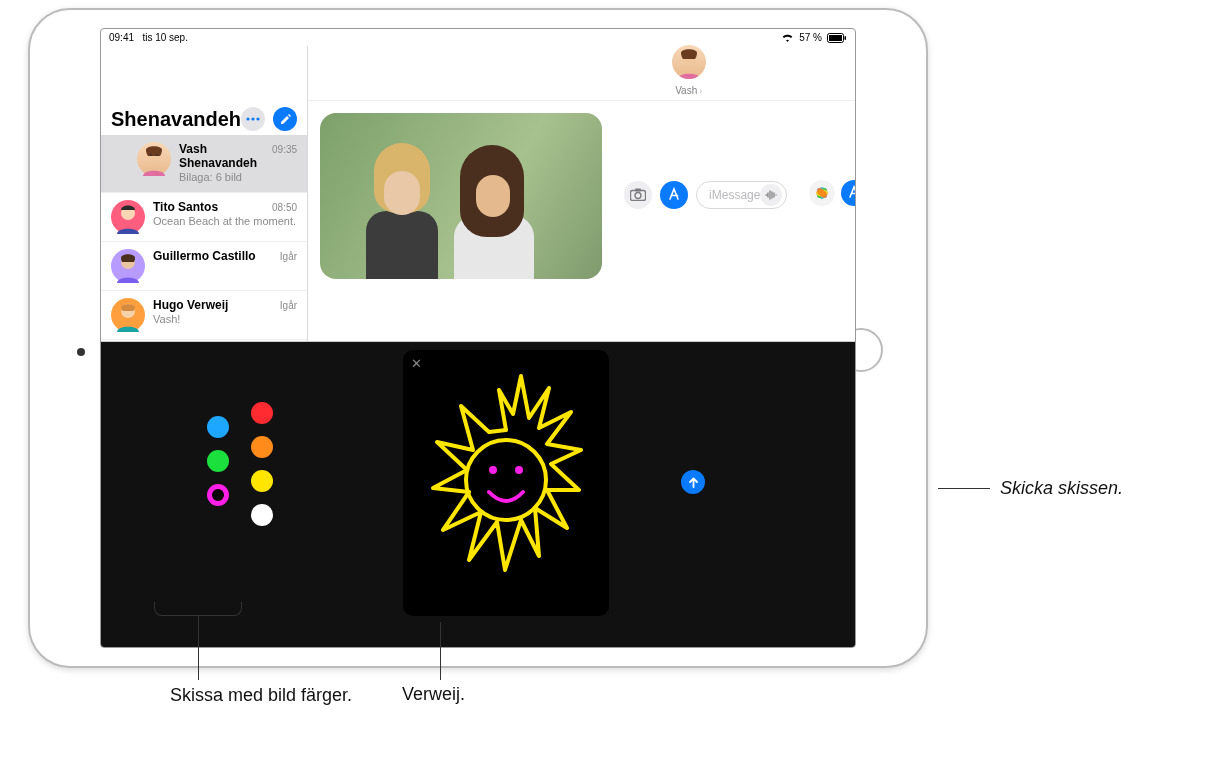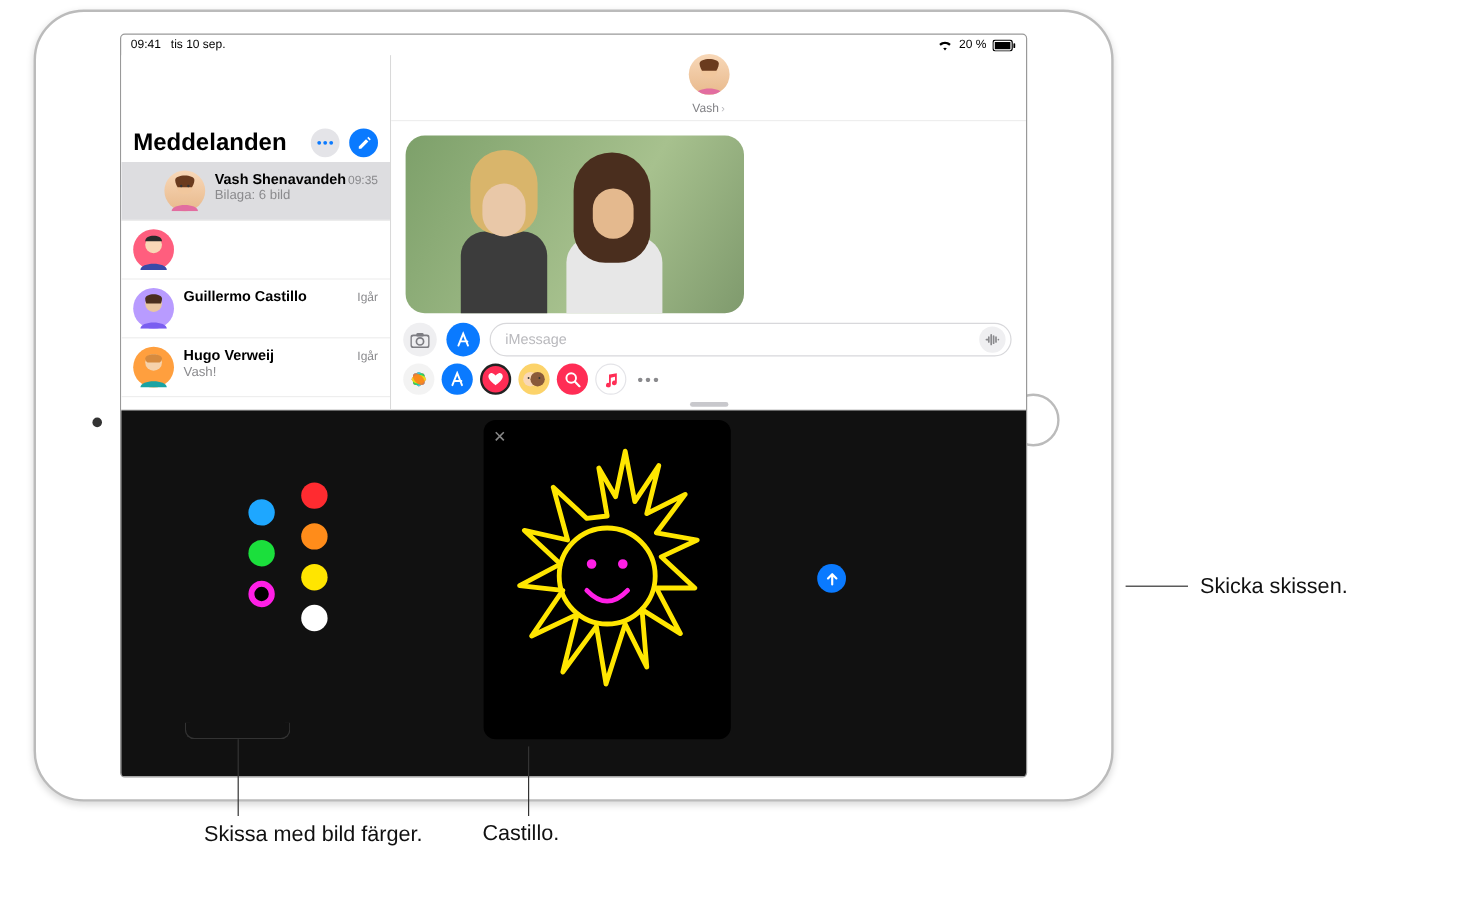--- a/index.html
+++ b/index.html
@@ -76,21 +76,21 @@
   .avatar {
     width:34px; height:34px; border-radius:50%; flex-shrink:0;
     display:flex; align-items:center; justify-content:center; color:#fff;
   }
   .convo-text { flex:1; min-width:0; }
   .convo-top { display:flex; justify-content:space-between; align-items:baseline; }
   .convo-name { font-size:12px; font-weight:600; color:#000; }
   .convo-time { font-size:10px; color:#8a8a8d; }
   .convo-preview { font-size:11px; color:#8a8a8d; line-height:1.25; margin-top:1px;}
   
-  .convo-pane { flex:1; display:flex; flex-direction:column; background:#fff; position:relative;}
+  .convo-pane { flex:1; display:flex; background:#fff; position:relative;}
   .contact-chip { display:flex; flex-direction:column; align-items:center; gap:1px;}
   .contact-avatar {
     width:34px; height:34px; border-radius:50%;
   }
   .contact-name { font-size:10px; color:#828286; }
   .chevron { font-size:9px; color:#b9b9bd; margin-left:2px;}
   .messages-area {
     flex:1; padding:8px 12px 4px 12px; overflow:hidden; display:flex; flex-direction:column;
   }
   .msg-photo {
@@ -177,21 +177,21 @@
   .send-sketch {
     position:absolute; right:150px; top:128px; width:24px; height:24px;
     border-radius:50%; background:#0a7aff; display:flex; align-items:center; justify-content:center;
   }
 
   
   .callout-right {
     position:absolute; left: 938px; top: 478px; display:flex; align-items:center;
   }
   .callout-right .line{width:52px;height:1px;background:#333;margin-right:10px;}
-  .callout-right .text{font-size:18px;color:#111;}
+  .callout-right .text{font-size:18px;color:#111;font-style:italic;}
 
   .callout-colors {
     position:absolute; left: 170px; top: 684px; width:220px;
   }
   .callout-colors .bracket{
     position:absolute; left:-16px; top:-82px; width:88px; height:14px;
     border-bottom:1px solid #333; border-left:1px solid #333; border-right:1px solid #333;
     border-bottom-left-radius:8px; border-bottom-right-radius:8px;
   }
   .callout-colors .stem{position:absolute;left:28px;top:-68px;width:1px;height:64px;background:#333;}
@@ -220,38 +220,38 @@
         <span>09:41</span>
         &nbsp;
         <span>tis 10 sep.</span>
       </div>
       <div class="right">
         <span class="wifi-icon">
           <svg width="13" height="10" viewBox="0 0 13 10">
               <path d="M6.5 9L8 7.3C7.2 6.6 5.8 6.6 5 7.3L6.5 9zM3 5.1C5 3.3 8 3.3 10 5.1l1.3-1.4C8.6 1.2 4.4 1.2 1.7 3.7L3 5.1z" fill="#000"></path>
             </svg>
         </span>
-        <span>20 %</span>
+        <span>57 %</span>
         <span class="battery-icon">
           <svg width="20" height="10" viewBox="0 0 20 10">
               <rect x="0.5" y="0.5" width="16" height="9" rx="2" fill="none" stroke="#000"></rect>
               <rect x="2" y="2" width="13" height="6" fill="#000"></rect>
               <rect x="17.5" y="3" width="1.5" height="4" rx="0.7" fill="#000"></rect>
             </svg>
         </span>
       </div>
     </div>
 
     <div class="content">
       <div class="top-area">
 
         <div class="sidebar">
           <div class="contact-header-row"></div>
           <div class="sidebar-header">
-            <div class="sidebar-title">Meddelanden</div>
+            <div class="sidebar-title">Shenavandeh</div>
             <div class="header-icons">
               <div class="circle-btn more-btn">
                 <svg width="14" height="4" viewBox="0 0 14 4">
                     <circle cx="2" cy="2" r="1.6" fill="#0a7aff"></circle>
                     <circle cx="7" cy="2" r="1.6" fill="#0a7aff"></circle>
                     <circle cx="12" cy="2" r="1.6" fill="#0a7aff"></circle>
                   </svg>
               </div>
               <div class="circle-btn compose-btn">
                 <svg width="13" height="13" viewBox="0 0 13 13">
@@ -279,20 +279,27 @@
                 <div class="convo-preview">Bilaga: 6 bild</div>
               </div>
             </div>
             <div class="convo-item">
               <div class="avatar" style="background:#ff5e7e;">
                 <svg width="34" height="34" viewBox="0 0 34 34">
                     <circle cx="17" cy="13" r="7" fill="#f9d7b6"></circle>
                     <path d="M10 10c0-6 14-6 14 0H10z" fill="#2a2a2a"></path>
                     <path d="M6 34c0-7 22-7 22 0" fill="#3a4aa8"></path>
                   </svg>
+              </div>
+              <div class="convo-text">
+                <div class="convo-top">
+                  <span class="convo-name">Tito Santos</span>
+                  <span class="convo-time">08:50</span>
+                </div>
+                <div class="convo-preview">Ocean Beach at the moment.</div>
               </div>
             </div>
             <div class="convo-item">
               <div class="avatar" style="background:#b89bff;">
                 <svg width="34" height="34" viewBox="0 0 34 34">
                     <circle cx="17" cy="13" r="7" fill="#e9c6a1"></circle>
                     <path d="M10 9c0-5 14-5 14 0 0 2-1 4-1 4H11s-1-2-1-4z" fill="#4a2e1e"></path>
                     <path d="M6 34c0-7 22-7 22 0" fill="#7a5ef0"></path>
                   </svg>
               </div>
@@ -470,14 +477,14 @@
 </div>
 
 <div class="callout-colors">
   <div class="bracket"></div>
   <div class="stem"></div>
   <div class="text">Skissa med bild färger.</div>
 </div>
 
 <div class="callout-canvas">
   <div class="stem"></div>
-  <div class="text">Castillo.</div>
+  <div class="text">Verweij.</div>
 </div>
 
 </body></html>

